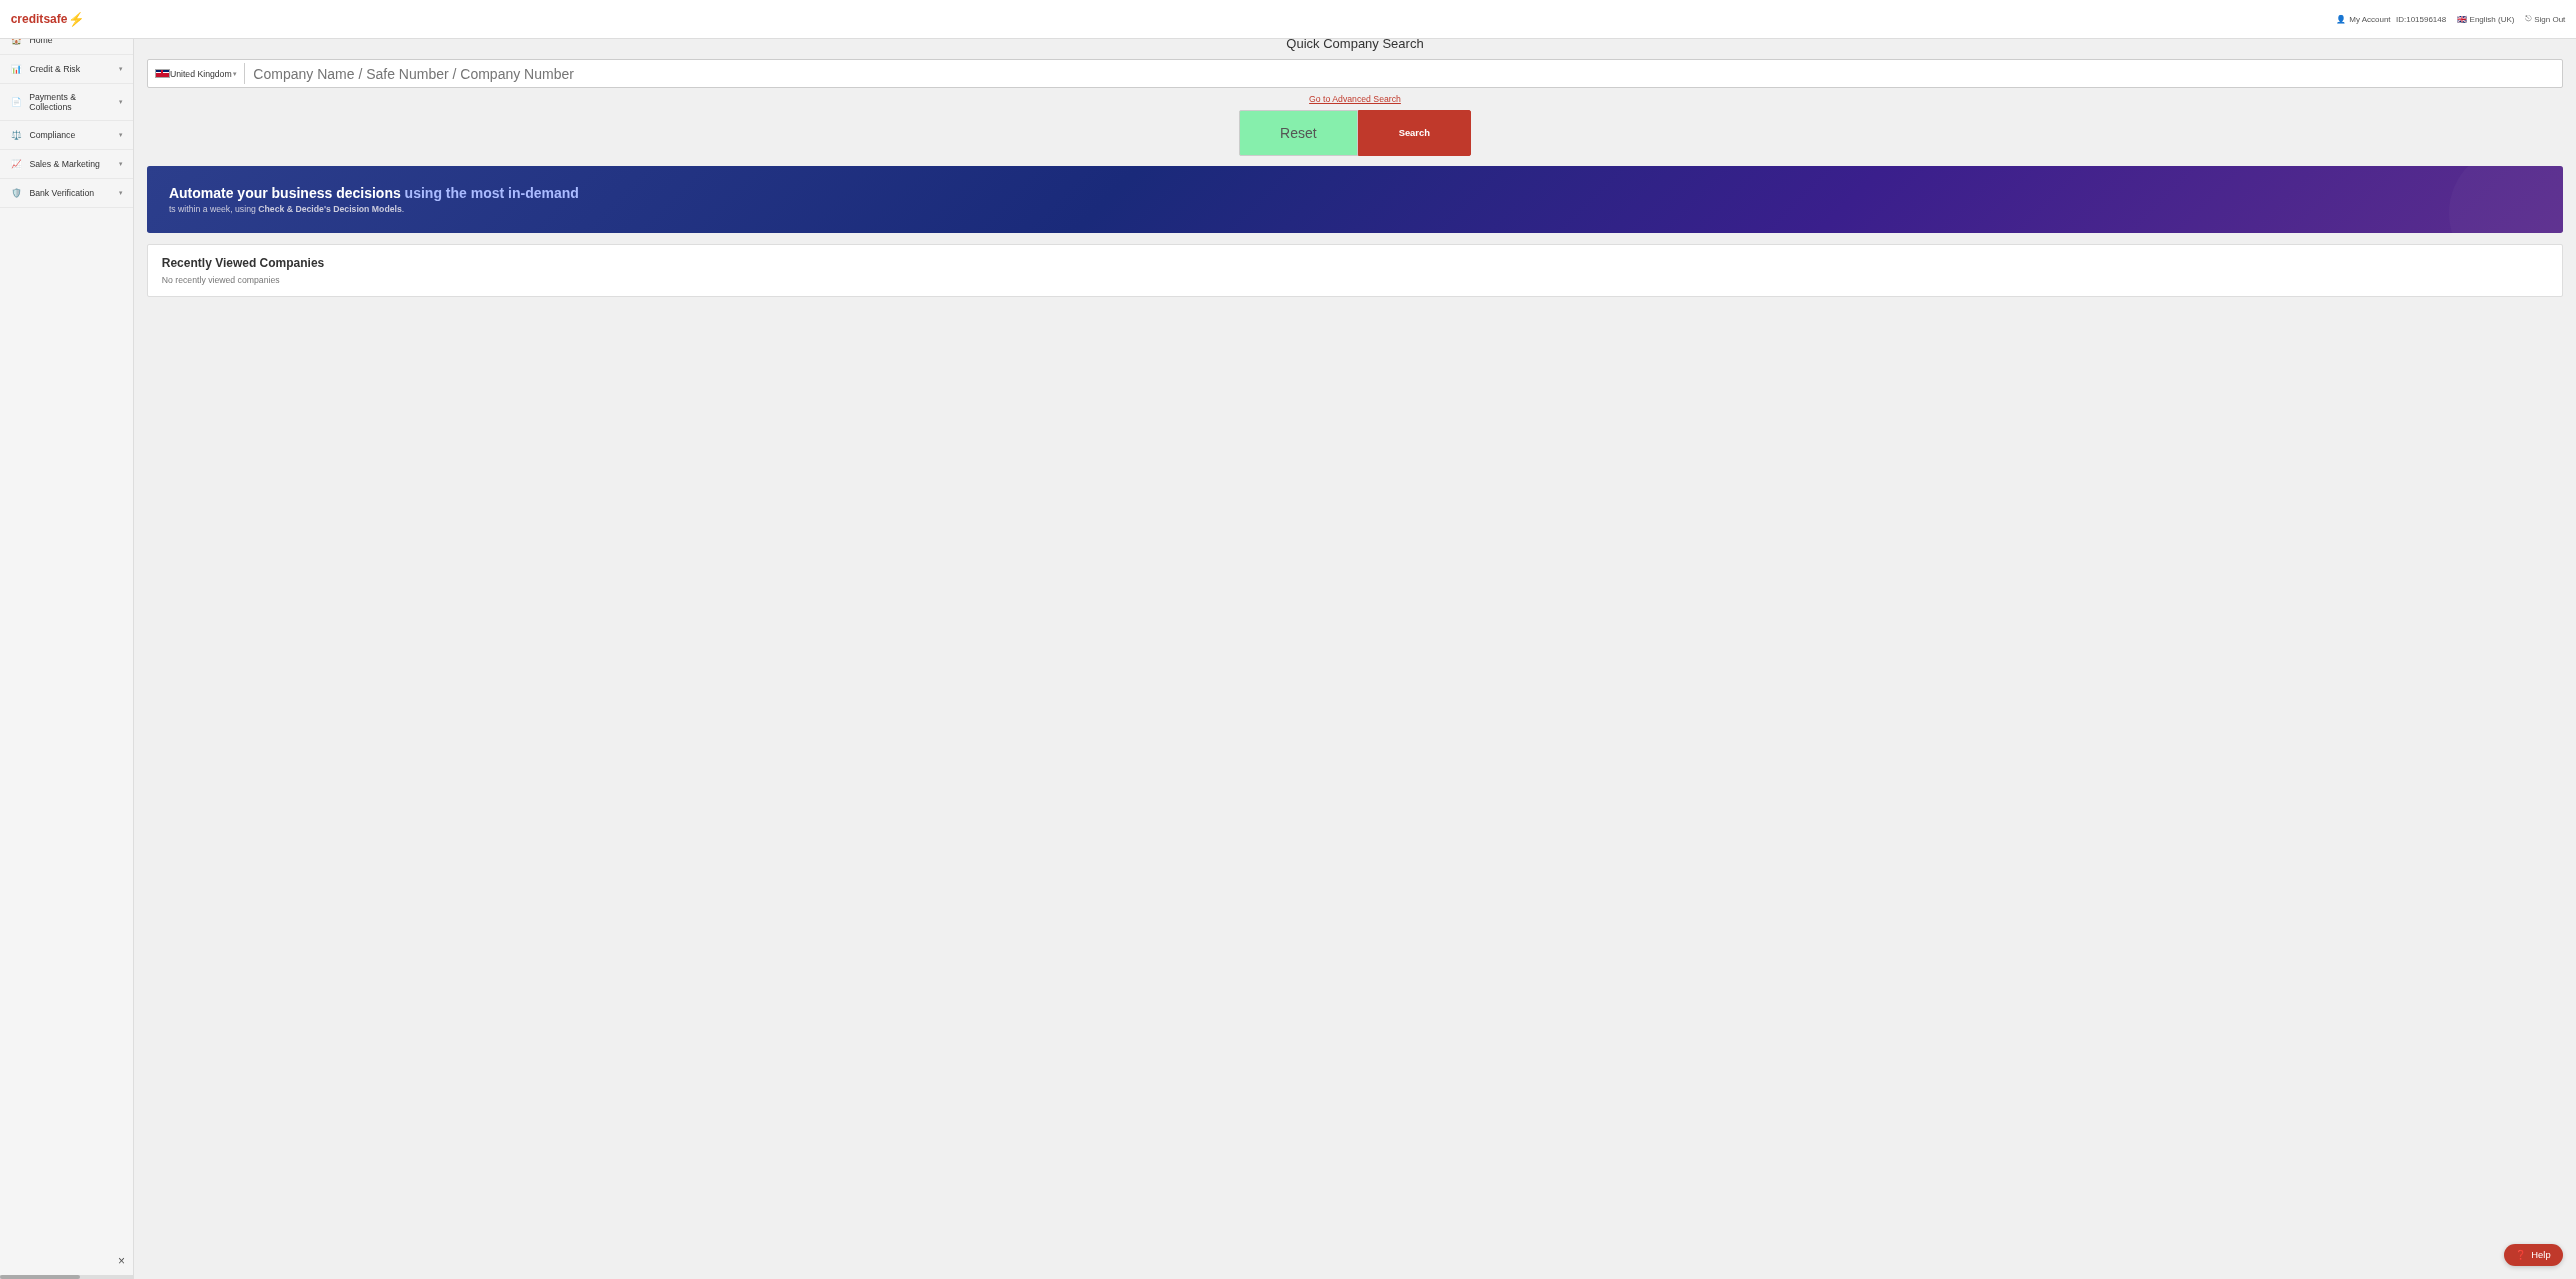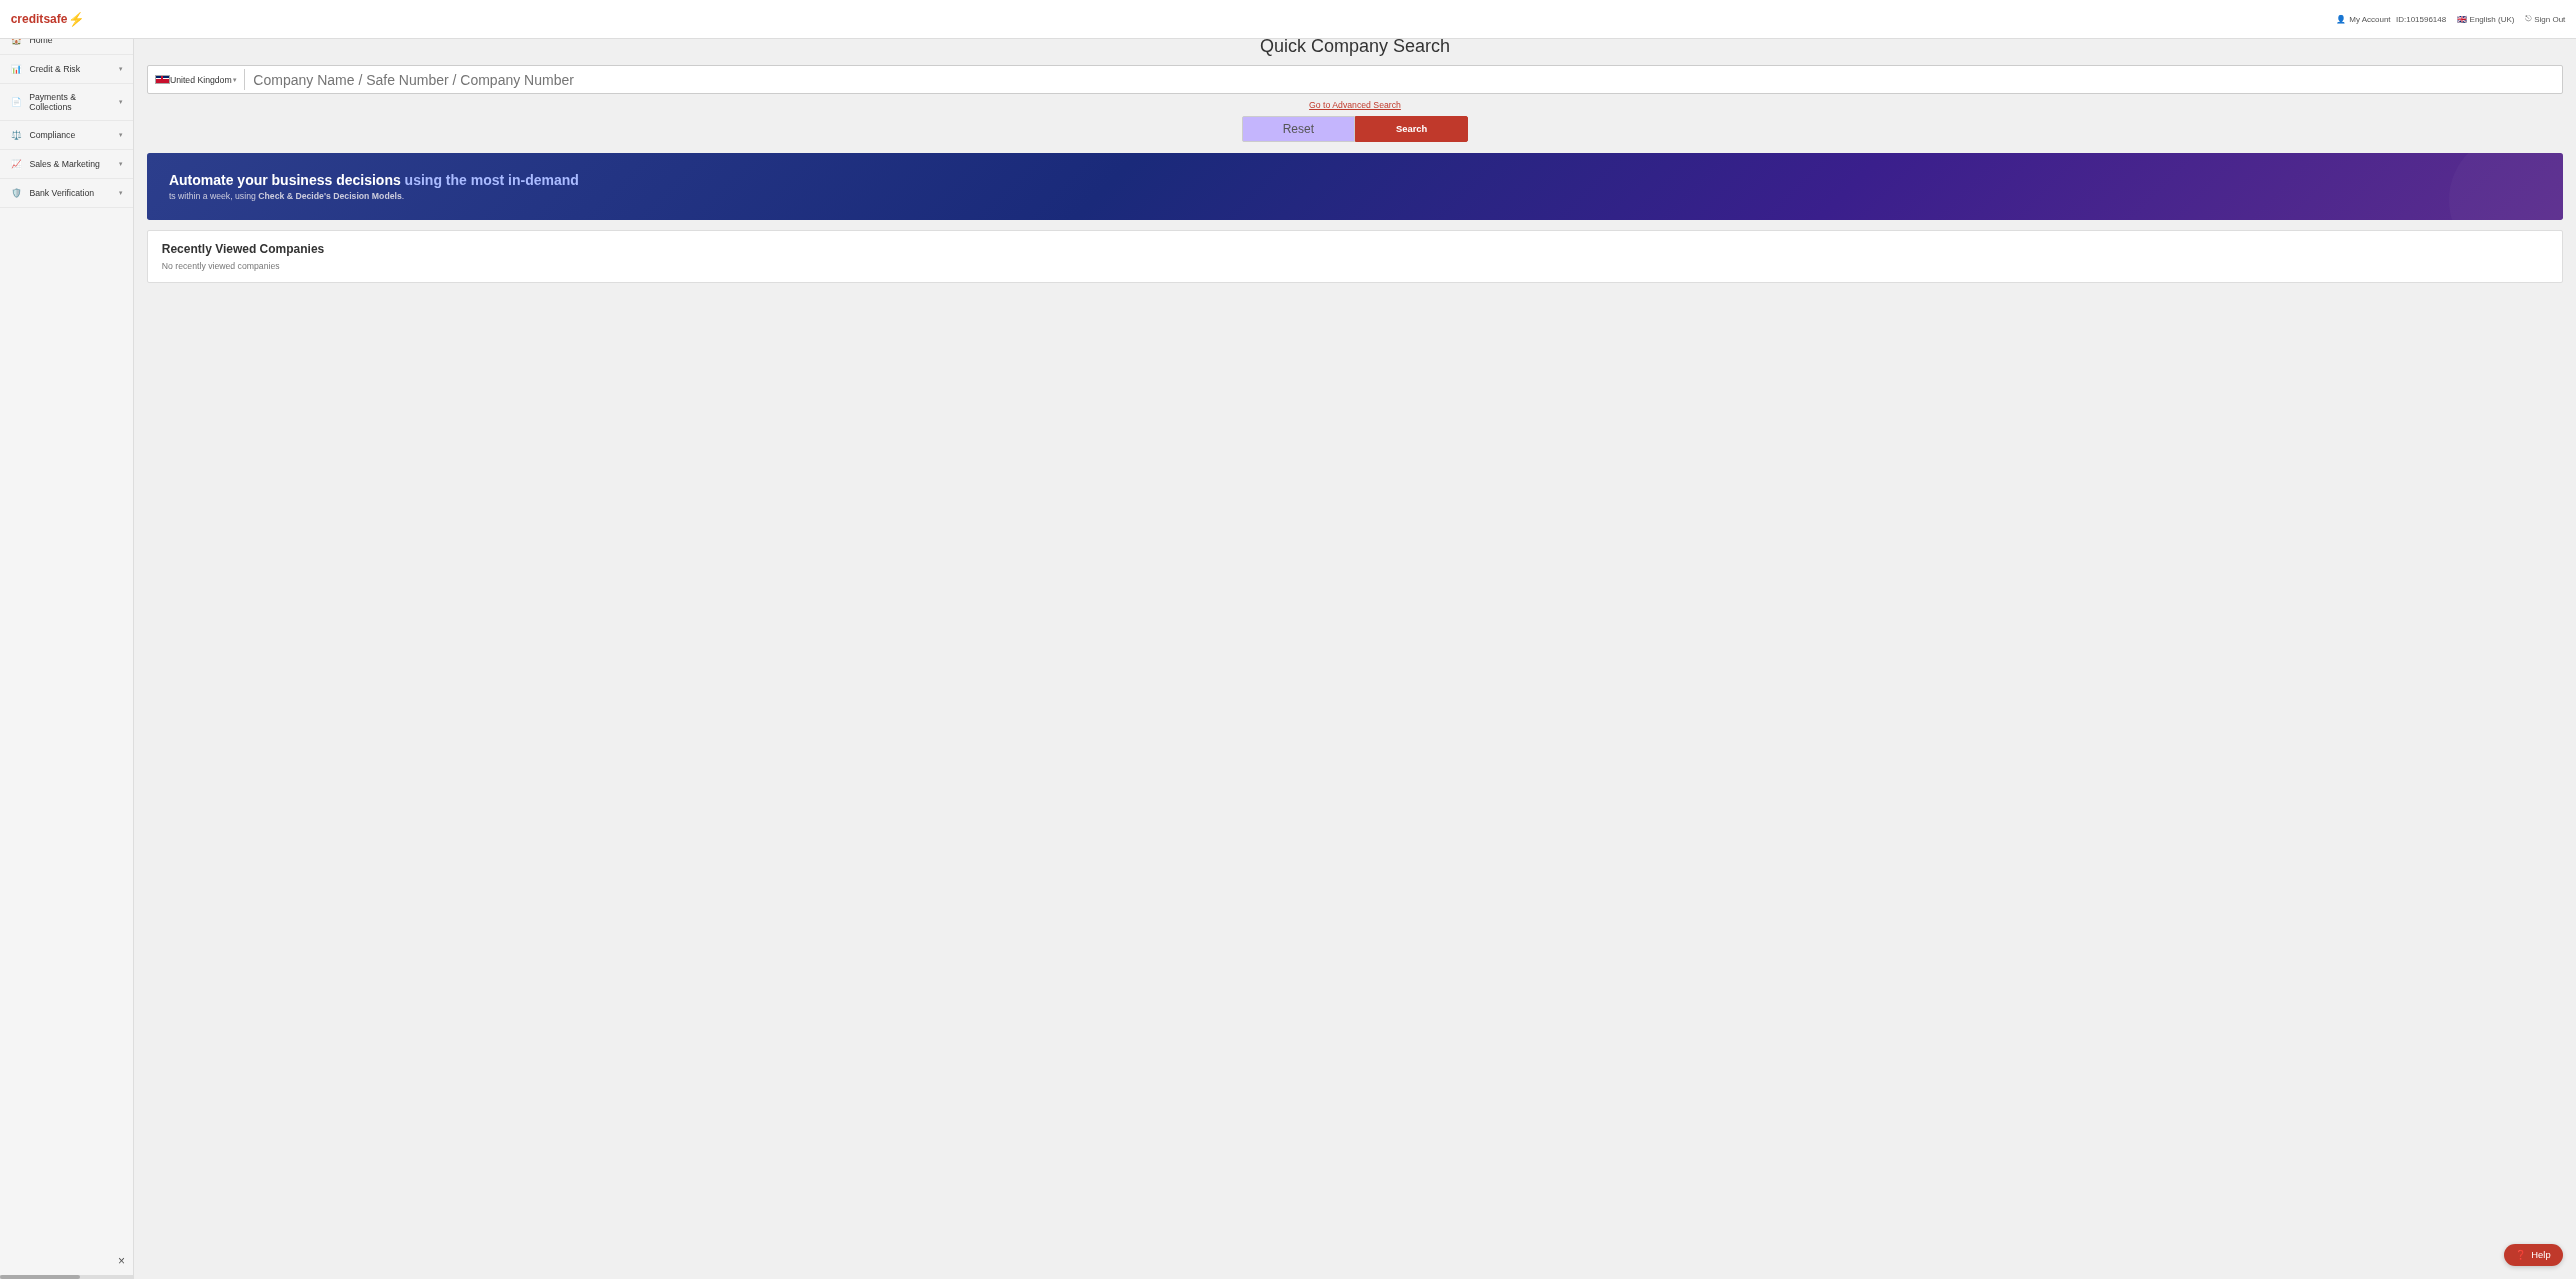--- a/index.html
+++ b/index.html
@@ -88,21 +88,21 @@
     .main-content {
       margin-left: 134px;
       flex: 1;
       display: flex;
       flex-direction: column;
       background: #f0f0f0;
     }
 
     .page-title {
       text-align: center;
-      font-size: 18px;
+      font-size: 13px;
       font-weight: normal;
       padding: 10.7px 0 8px 0;
       color: #333;
       background: #f0f0f0;
     }
 
     
     .search-area {
       background: #f0f0f0;
       padding: 0 13.4px 10.7px 13.4px;
@@ -169,26 +169,26 @@
       color: #c0392b;
       font-size: 8.7px;
       text-decoration: underline;
     }
     .search-buttons {
       display: flex;
       gap: 0;
       justify-content: center;
     }
     .btn-reset {
-      padding: 5px 40px;
-      background: #c4b5fd;
+      padding: 14px 40px;
+      background: #86efac;
       border: 0.7px solid #ccc;
       border-radius: 2px 0 0 2px;
       cursor: pointer;
-      font-size: 12px;
+      font-size: 14px;
       color: #555;
     }
     .btn-search {
       padding: 6.7px 40px;
       background: #c0392b;
       border: 0.7px solid #c0392b;
       border-radius: 0 2px 2px 0;
       cursor: pointer;
       font-size: 9.4px;
       color: #fff;

